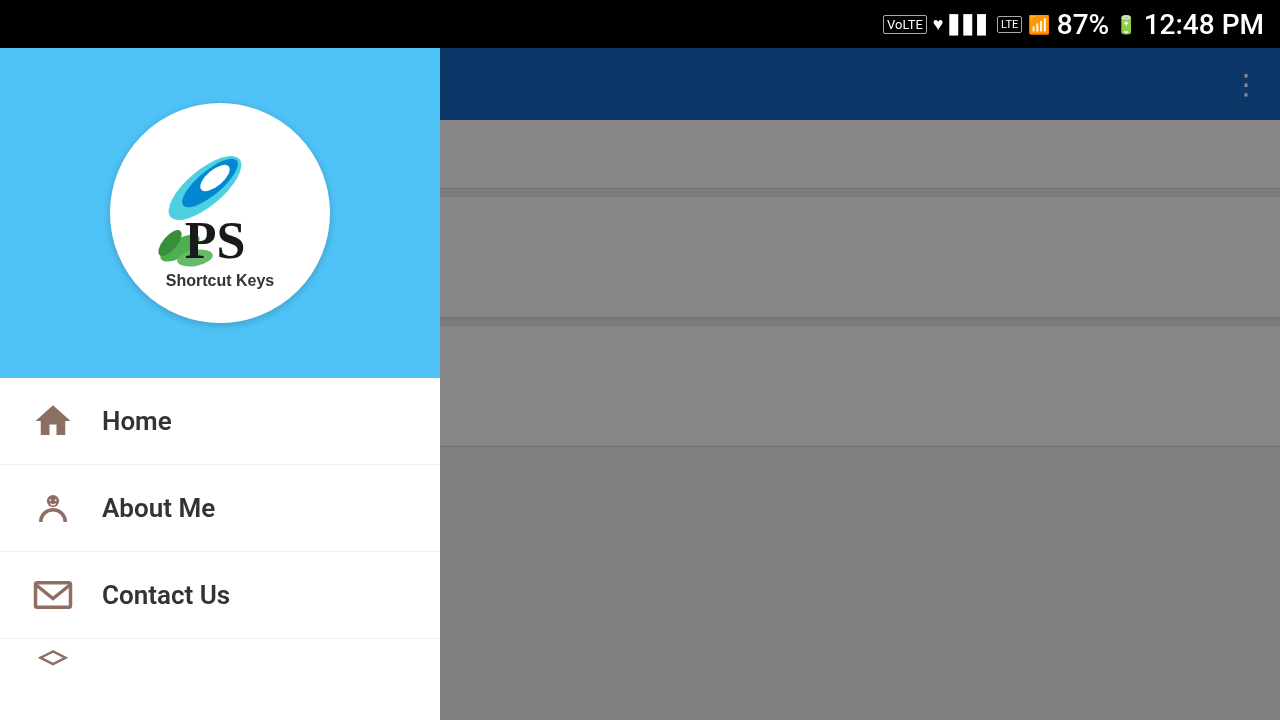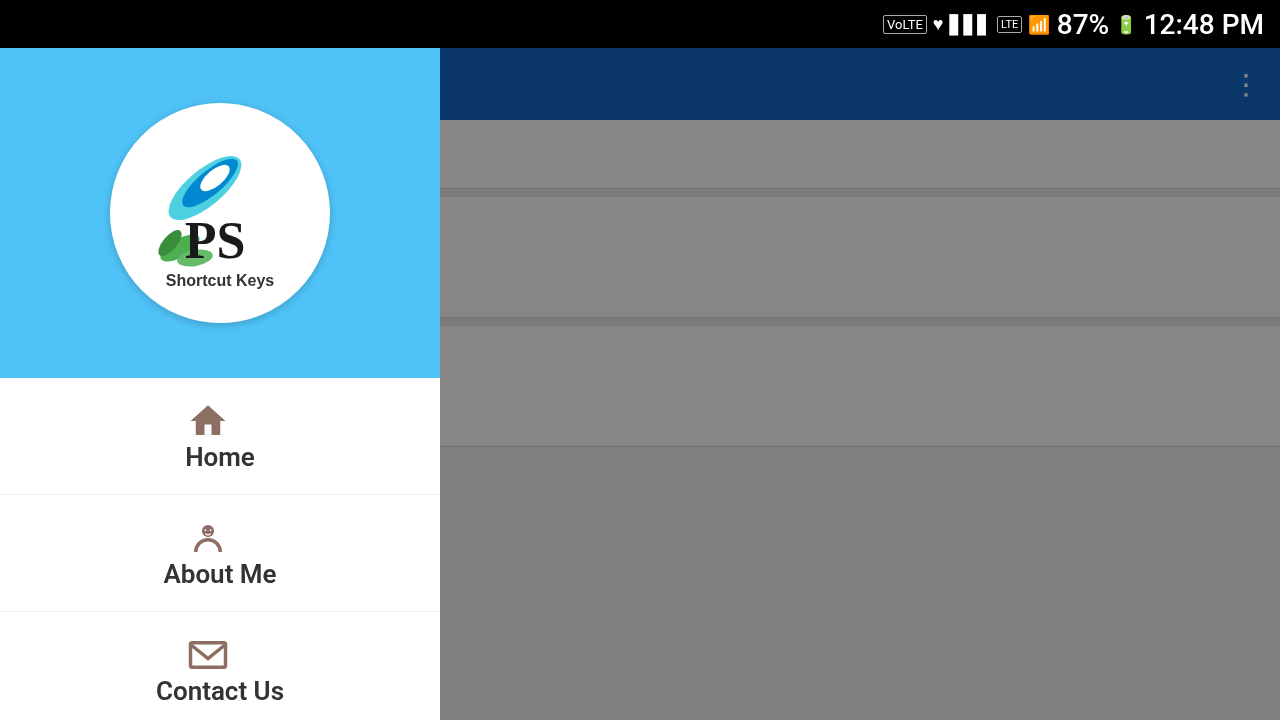--- a/index.html
+++ b/index.html
@@ -73,21 +73,21 @@
       width: 220px; height: 220px; border-radius: 50%; background: #fff;
       display: flex; align-items: center; justify-content: center;
       overflow: hidden; border: 4px solid #fff; box-shadow: 0 2px 8px rgba(0,0,0,0.2);
     }
     .drawer-email { color: #1a237e; font-size: 21px; font-style: italic; margin-top: 16px; font-weight: 500; }
 
     
     .drawer-nav { flex: 1; overflow-y: auto; }
     .nav-item {
       display: flex; align-items: center; padding: 22px 28px;
-      border-bottom: 1px solid #f0f0f0; cursor: pointer; flex-direction: column;
+      border-bottom: 1px solid #f0f0f0; cursor: pointer;
     }
     .nav-item-icon { width: 50px; display: flex; align-items: center; justify-content: center; margin-right: 24px; }
     .nav-item-label { font-size: 26px; font-weight: 600; color: #333; }
 
     
     .svg-icon { width: 42px; height: 42px; }
 
     
     .nav-item-partial {
       display: flex; align-items: center; padding: 16px 28px;

